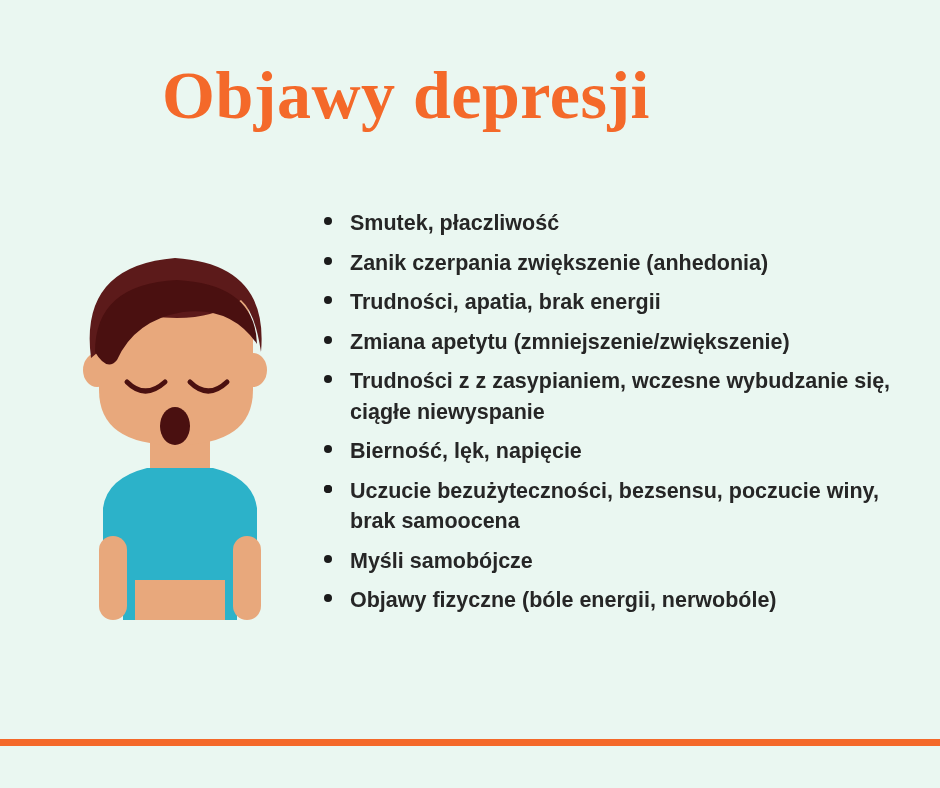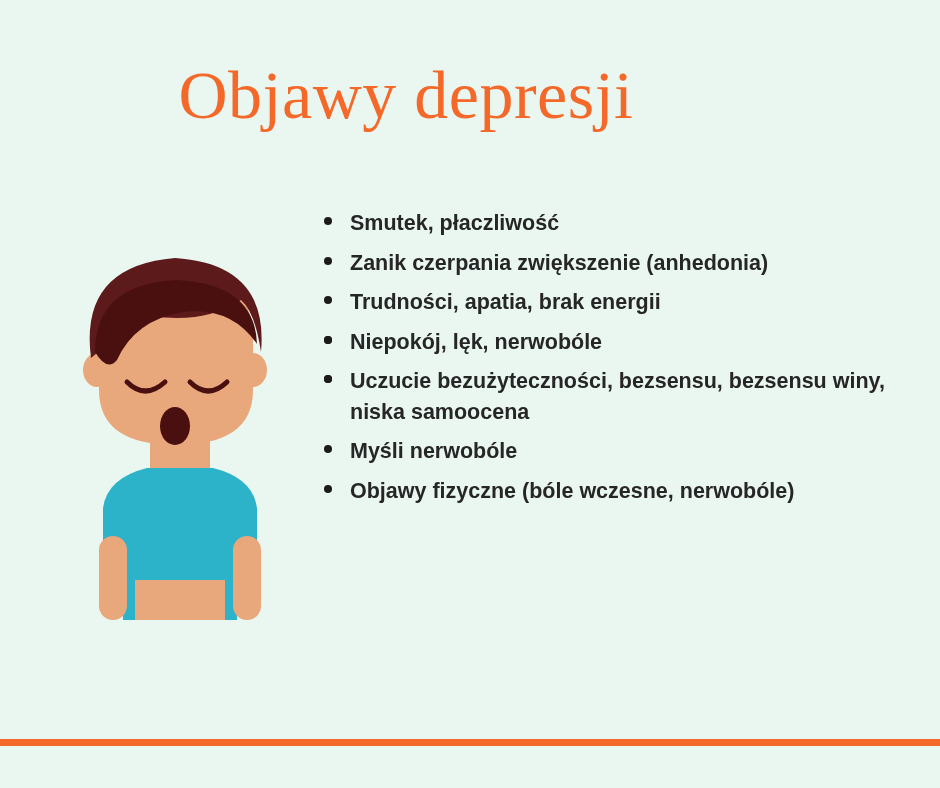--- a/index.html
+++ b/index.html
@@ -21,21 +21,21 @@
     background: #eaf7f1;
     box-sizing: border-box;
   }
   .title {
     position: absolute;
     top: 58px;
     left: 0;
     width: 812px;
     text-align: center;
     font-family: "Liberation Serif", serif;
-    font-weight: normal;
+    font-weight: bold;
     font-size: 68px;
     color: #f4692a;
     letter-spacing: 0.5px;
     line-height: 1.1;
   }
   .content {
     position: absolute;
     top: 200px;
     left: 0;
     width: 857px;
@@ -130,39 +130,44 @@
       <li class="symptom-item">
         <span class="bullet"></span>
         <span>Zanik czerpania zwiększenie (anhedonia)</span>
       </li>
       <li class="symptom-item">
         <span class="bullet"></span>
         <span>Trudności, apatia, brak energii</span>
       </li>
       <li class="symptom-item">
         <span class="bullet"></span>
+        <span>Zmiana apetytu (zmniejszenie/zwiększenie)</span>
       </li>
       <li class="symptom-item">
         <span class="bullet"></span>
-        <span>Niepokój, lęk, nerwobóle</span>
+        <span>Trudności z z zasypianiem, wczesne wybudzanie się, ciągłe niewyspanie</span>
+      </li>
+      <li class="symptom-item">
+        <span class="bullet"></span>
+        <span>Bierność, lęk, napięcie</span>
       </li>
       <li class="symptom-item">
         <span class="bullet"></span>
       </li>
       <li class="symptom-item">
         <span class="bullet"></span>
-        <span>Uczucie bezużyteczności, bezsensu, bezsensu winy, niska samoocena</span>
+        <span>Uczucie bezużyteczności, bezsensu, poczucie winy, brak samoocena</span>
       </li>
       <li class="symptom-item">
         <span class="bullet"></span>
-        <span>Myśli nerwobóle</span>
+        <span>Myśli samobójcze</span>
       </li>
       <li class="symptom-item">
         <span class="bullet"></span>
-        <span>Objawy fizyczne (bóle wczesne, nerwobóle)</span>
+        <span>Objawy fizyczne (bóle energii, nerwobóle)</span>
       </li>
     </ul>
 
   </div>
 
   <div class="footer-bar"></div>
 
 </div>
 
 </body></html>

